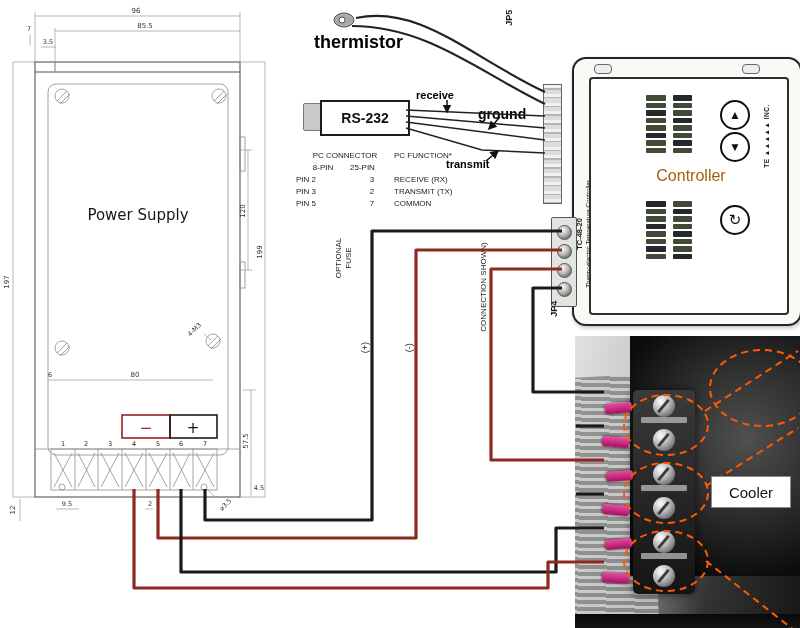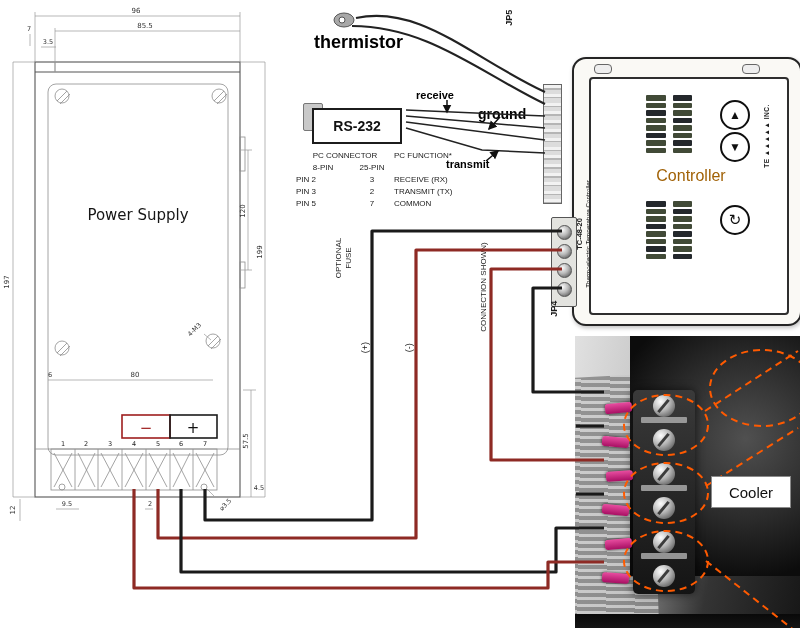--- a/index.html
+++ b/index.html
@@ -17,21 +17,21 @@
   .sig{stroke:#222;stroke-width:1.5;fill:none;}
   .sig2{stroke:#222;stroke-width:2.2;fill:none;}
   .vt{position:absolute;transform:rotate(-90deg);font-size:8px;color:#1c1c1c;text-align:center;white-space:pre-line;line-height:1.25;}
   .annot{position:absolute;font-weight:bold;color:#000;}
   
   .pctable{position:absolute;left:296px;top:150px;width:252px;font-size:8px;color:#222;line-height:1.5;}
   .pctable .r{display:grid;grid-template-columns:54px 44px 150px;}
   .pctable .hdr{font-size:8px;}
   .sp2{grid-column:1 / span 2;text-align:center;}
   
-  .rsbox{position:absolute;left:312px;top:100px;width:86px;height:32px;border:2px solid #1c1c1c;background:#fff;display:flex;align-items:center;justify-content:center;font-size:14px;font-weight:bold;color:#111;margin-top:8px;}
+  .rsbox{position:absolute;left:320px;top:100px;width:86px;height:32px;border:2px solid #1c1c1c;background:#fff;display:flex;align-items:center;justify-content:center;font-size:14px;font-weight:bold;color:#111;}
   .rsstub{position:absolute;left:303px;top:103px;width:18px;height:26px;background:#c9c9c9;border:1px solid #777;border-radius:2px;}
   
   .jp5{position:absolute;left:543px;top:84px;width:17px;height:118px;border:1px solid #666;background:repeating-linear-gradient(180deg,#f2f2f2 0 3px,#b5b5b5 3px 4.5px,#dcdcdc 4.5px 8.8px);}
   .jp4{position:absolute;left:551px;top:217px;width:24px;height:88px;border:1px solid #555;background:#e3e3df;border-radius:2px;}
   .jscrew{position:absolute;left:5px;width:13px;height:13px;border-radius:50%;background:radial-gradient(circle at 35% 30%,#fafafa,#b9b9b9 45%,#6e6e6e 80%);border:1px solid #555;}
   
   .controller{position:absolute;left:572px;top:57px;width:226px;height:265px;border:2px solid #242424;border-radius:14px;background:#faf9f5;box-shadow:1px 2px 4px rgba(0,0,0,.25);}
   .cscrew{position:absolute;width:16px;height:8px;border:1.5px solid #666;border-radius:4px;background:#eee;}
   .cpanel{position:absolute;left:15px;top:18px;width:196px;height:234px;border:2px solid #2e2e2e;border-radius:4px;background:#fff;}
   .ledgrid{position:absolute;width:46px;height:58px;display:grid;grid-template-columns:1fr 1fr;gap:2px 7px;}
@@ -193,21 +193,21 @@
   <div class="annot" style="left:478px;top:106px;font-size:14px;z-index:4">ground</div>
   <div class="annot" style="left:446px;top:158px;font-size:11px;z-index:4">transmit</div>
 
   <div class="pctable" style="z-index:4">
     <div class="r hdr">
       <span class="sp2">PC CONNECTOR</span>
       <span>PC FUNCTION*</span>
     </div>
     <div class="r hdr">
       <span style="text-align:center">8-PIN</span>
-      <span style="text-align:center">25-PIN</span>
+      <span style="text-align:left">25-PIN</span>
       <span></span>
     </div>
     <div class="r">
       <span>PIN 2</span>
       <span style="text-align:center">3</span>
       <span>RECEIVE (RX)</span>
     </div>
     <div class="r">
       <span>PIN 3</span>
       <span style="text-align:center">2</span>

